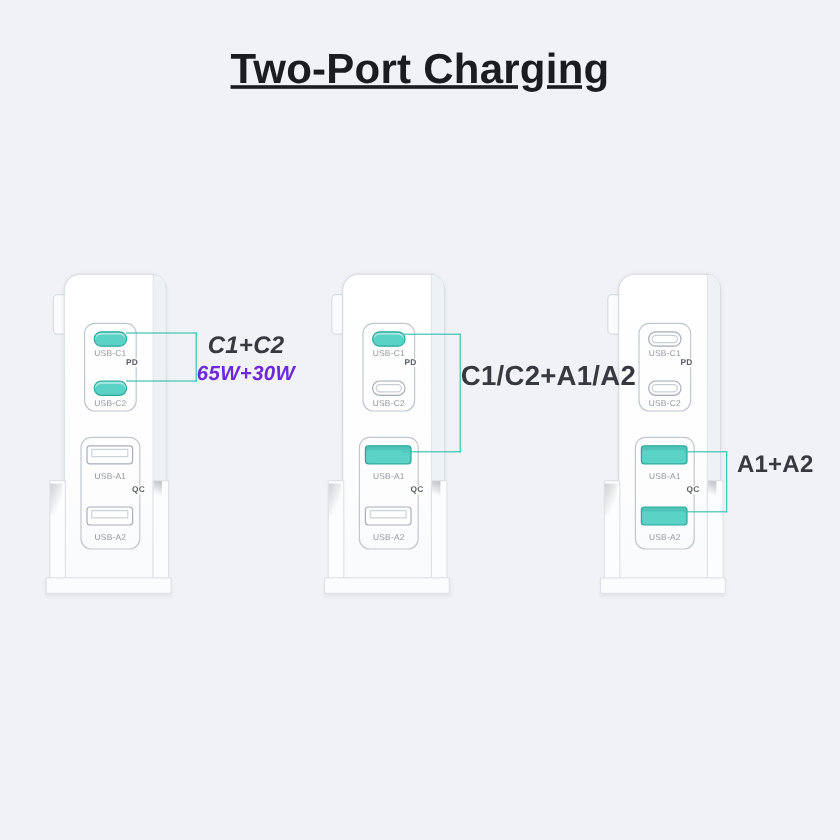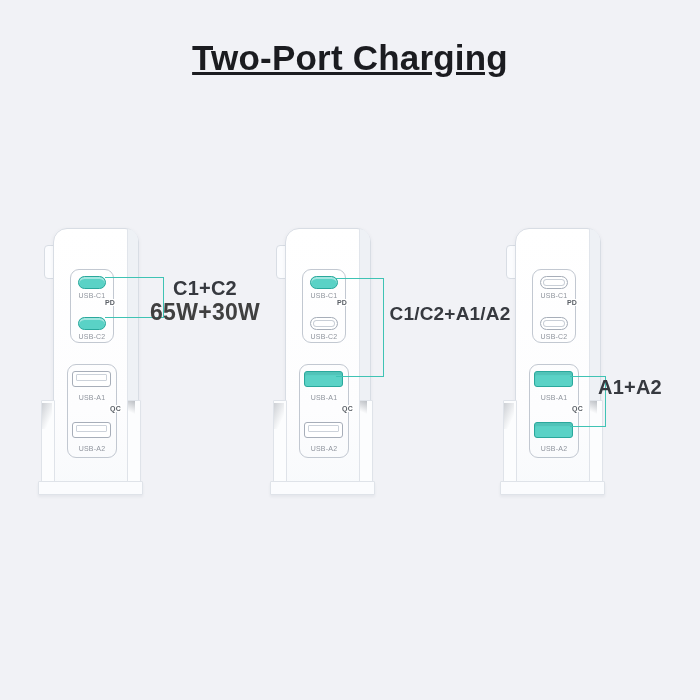--- a/index.html
+++ b/index.html
@@ -107,27 +107,27 @@
   #bracket-2{left:336px;top:278px;width:47px;height:97px;}
   #bracket-3{left:570px;top:376px;width:35px;height:49px;}
 
   
   .callout{position:absolute;text-align:center;z-index:7;}
   .callout .combo{
     font-size:20px;font-weight:600;color:#36393f;
     letter-spacing:.2px;line-height:23px;
   }
   .callout .power{
-    font-size:23px;font-weight:600;color:#404040;
+    font-size:17px;font-weight:600;color:#6d28d9;
     letter-spacing:.3px;line-height:24px;
   }
-  #callout-1{left:150px;top:277px;width:110px;}
+  #callout-1{left:150px;top:277px;width:110px;font-style:italic;}
   #callout-2{left:384px;top:302px;width:132px;}
-  #callout-2 .combo{font-size:19px;}
-  #callout-3{left:576px;top:376px;width:108px;}
+  #callout-2 .combo{font-size:23px;}
+  #callout-3{left:592px;top:376px;width:108px;}
 </style>
 </head>
 <body>
 
 <div class="page-title">Two-Port Charging</div>
 
 <div class="charger ch1">
   <div class="tab"></div>
   <div class="stand-arm left"></div>
   <div class="stand-arm right"></div>

